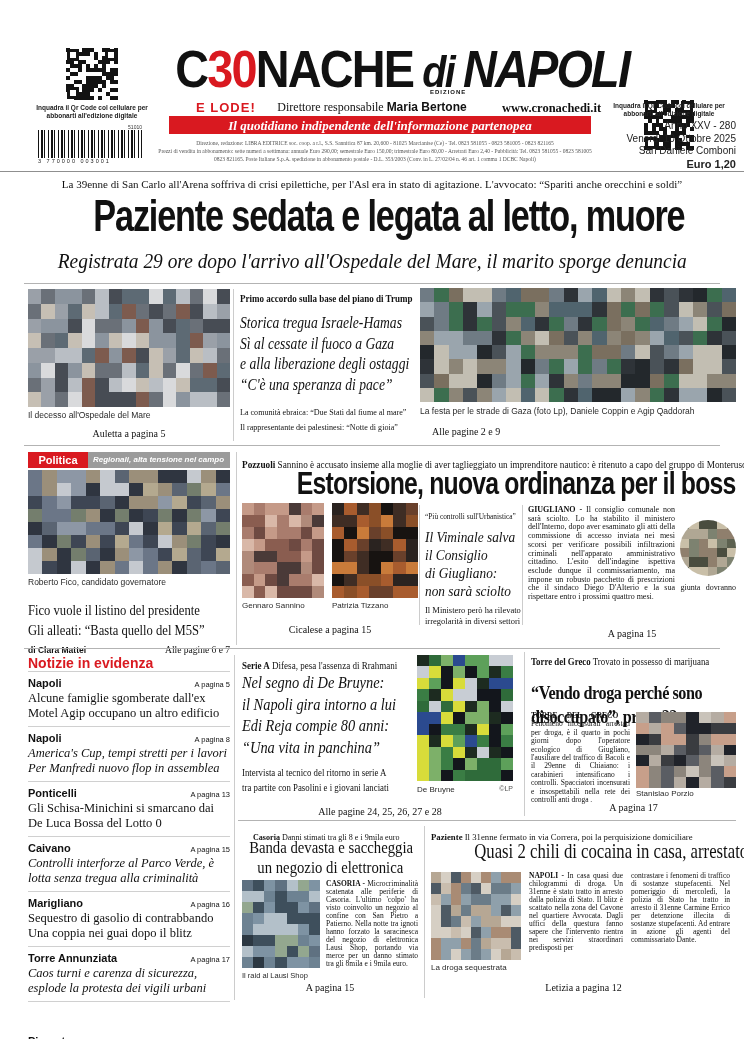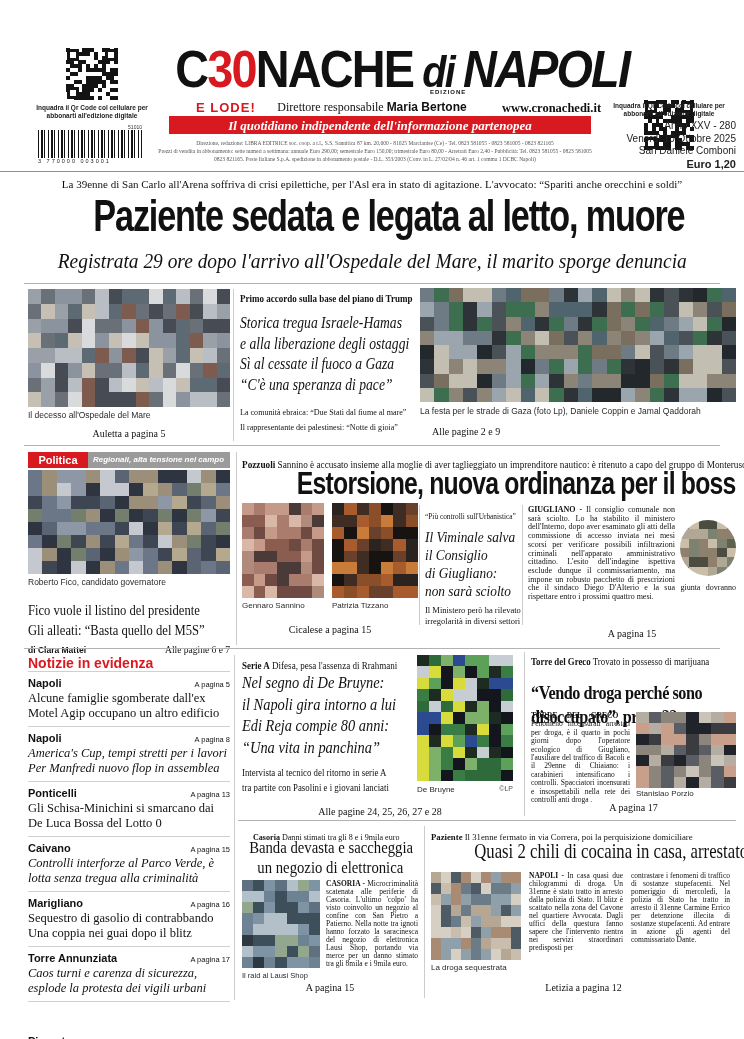--- a/index.html
+++ b/index.html
@@ -568,22 +568,22 @@
     </div>
   <div class="abs cap" style="left:28px;top:410px;font-size:8.5px;">Il decesso all'Ospedale del Mare</div>
   <div class="abs pref ctr" style="left:28px;top:428px;width:202px;font-size:10px;">Auletta a pagina 5</div>
 
   <div class="vr" style="left:233px;top:289px;height:152px;"></div>
 
   <div class="abs" style="left:240px;top:288px;width:178px;">
     <div><span class="sqzL b" style="font-size:10px;transform:scaleX(.9);">Primo accordo sulla base del piano di Trump</span></div>
     <div style="margin-top:7px;line-height:20.5px;">
       <div><span class="sqzL it" style="font-size:16px;transform:scaleX(.85);">Storica tregua Israele-Hamas</span></div>
+      <div><span class="sqzL it" style="font-size:16px;transform:scaleX(.85);">Sì al cessate il fuoco a Gaza</span></div>
       <div><span class="sqzL it" style="font-size:16px;transform:scaleX(.85);">e alla liberazione degli ostaggi</span></div>
-      <div><span class="sqzL it" style="font-size:16px;transform:scaleX(.85);">Sì al cessate il fuoco a Gaza</span></div>
       <div><span class="sqzL it" style="font-size:16px;transform:scaleX(.85);">“C'è una speranza di pace”</span></div>
     </div>
     <div style="margin-top:9px;line-height:11.5px;">
       <div><span class="sqzL" style="font-size:8.5px;transform:scaleX(.95);">La comunità ebraica: “Due Stati dal fiume al mare”</span></div>
       <div><span class="sqzL" style="font-size:8.5px;transform:scaleX(.95);">Il rappresentante dei palestinesi: “Notte di gioia”</span></div>
     </div>
   </div>
 
   <div class="abs mosaic" style="left: 420px; top: 288px; width: 316px; height: 114px; display: grid; grid-template-columns: repeat(22, 1fr); grid-template-rows: repeat(8, 1fr);">
       <div style="background: rgb(111, 123, 132);"></div>
@@ -756,21 +756,21 @@
       <div style="background: rgb(35, 40, 44);"></div>
       <div style="background: rgb(154, 165, 173);"></div>
       <div style="background: rgb(140, 133, 119);"></div>
       <div style="background: rgb(60, 110, 79);"></div>
       <div style="background: rgb(46, 51, 56);"></div>
       <div style="background: rgb(154, 165, 173);"></div>
       <div style="background: rgb(154, 165, 173);"></div>
       <div style="background: rgb(35, 40, 44);"></div>
       <div style="background: rgb(74, 82, 88);"></div>
     </div>
-  <div class="abs cap nw" style="left:420px;top:406px;font-size:8.5px;">La festa per le strade di Gaza (foto Lp), Daniele Coppin e Jamal Qaddorah</div>
+  <div class="abs cap nw" style="left:420px;top:406px;font-size:8.5px;">La festa per le strade di Gaza (foto Lp), Daniele Coppin e Agip Qaddorah</div>
   <div class="abs pref" style="left:432px;top:426px;font-size:10px;">Alle pagine 2 e 9</div>
 
   <div class="hr" style="left:24px;top:445px;width:696px;"></div>
 
   <div class="abs" style="left:28px;top:452px;width:202px;">
     <div style="display:flex;height:16px;">
       <div class="badge sans b ctr" style="width:60px;font-size:11px;line-height:16px;">Politica</div>
       <div class="strip sans b it" style="flex:1;font-size:8px;line-height:16px;padding-left:5px;">Regionali, alta tensione nel campo largo</div>
     </div>
     <div class="mosaic" style="width: 202px; height: 104px; margin-top: 2px; display: grid; grid-template-columns: repeat(14, 1fr); grid-template-rows: repeat(8, 1fr);">

